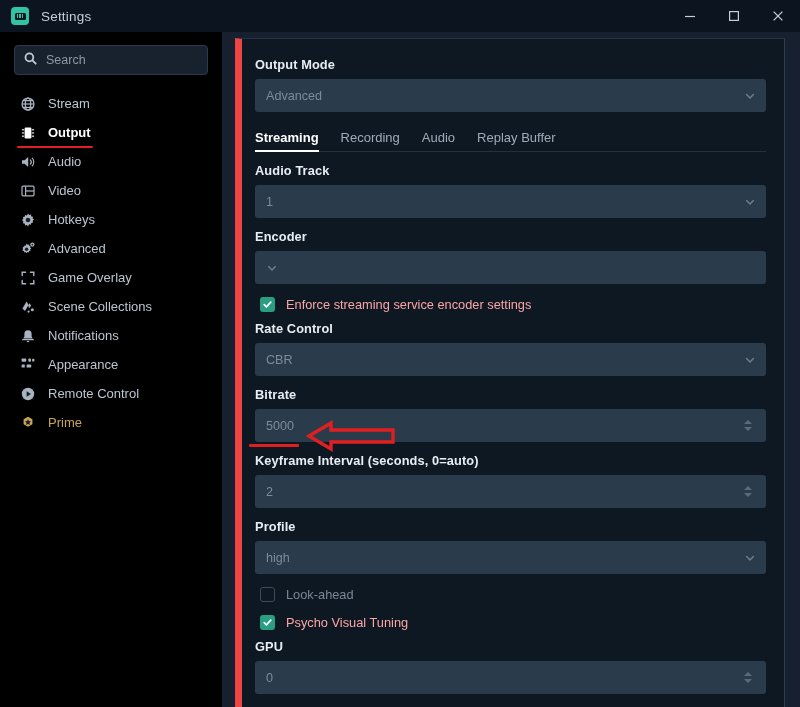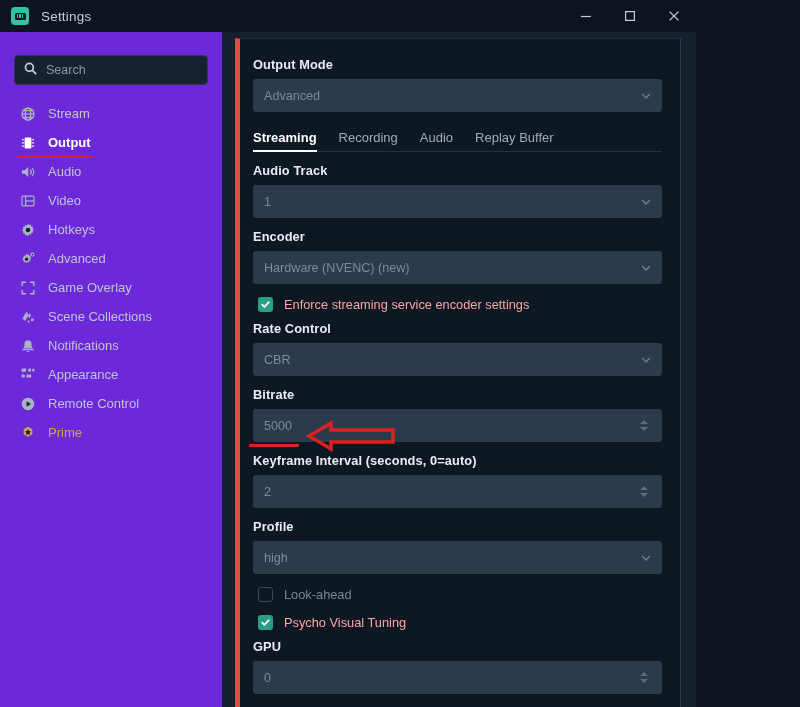--- a/index.html
+++ b/index.html
@@ -7,21 +7,21 @@
   html, body {
     width: 800px;
     height: 707px;
     overflow: hidden;
     background: #0d1520;
     font-family: "Liberation Sans", sans-serif;
   }
 
   #app {
     position: relative;
-    width: 696px;
+    width: 800px;
     height: 707px;
     background: #16202e;
     display: flex;
     flex-direction: column;
   }
 
   
   .titlebar {
     height: 32px;
     flex: 0 0 32px;
@@ -81,22 +81,22 @@
     flex: 1 1 auto;
     display: flex;
     min-height: 0;
     background: #16202e;
   }
 
   
   .sidebar {
     width: 222px;
     flex: 0 0 222px;
-    background: #6d28d9;
-    padding-top: 18px;
+    background: #000000;
+    padding-top: 8px;
   }
   .searchwrap {
     margin: 5px 14px 14px 14px;
     height: 30px;
     border: 1px solid #2b3a4d;
     border-radius: 4px;
     background: #18222f;
     display: flex;
     align-items: center;
     padding: 0 9px;
@@ -153,21 +153,21 @@
     flex: 1 1 auto;
     min-width: 0;
     background: #16202e;
     padding: 6px 15px 0 13px;
     display: flex;
   }
   .main {
     flex: 1 1 auto;
     background: #0e1822;
     border-top: 1px solid #223145;
-    border-left: 5px solid #ef4444;
+    border-left: 7px solid #ef4444;
     border-right: 1px solid #2c3d52;
     padding: 18px 18px 0 13px;
     overflow: hidden;
     position: relative;
   }
 
   .flabel {
     color: #e8edf3;
     font-size: 12.8px;
     font-weight: bold;
@@ -489,21 +489,20 @@
           <span class="val">1</span>
           <span class="chev">
             <svg width="12" height="12" viewBox="0 0 12 12" fill="none" stroke="currentColor" stroke-width="1.4" stroke-linecap="round">
                 <path d="M2.6 4.5 L6 8 L9.4 4.5"></path>
               </svg>
           </span>
         </div>
 
         <div class="flabel mt">Encoder</div>
         <div class="selectbox">
-          <span class="val">Hardware (NVENC) (new)</span>
           <span class="chev">
             <svg width="12" height="12" viewBox="0 0 12 12" fill="none" stroke="currentColor" stroke-width="1.4" stroke-linecap="round">
                 <path d="M2.6 4.5 L6 8 L9.4 4.5"></path>
               </svg>
           </span>
         </div>
 
         <div class="checkrow">
           <span class="cbox on">
             <svg width="11" height="11" viewBox="0 0 11 11" fill="none" stroke="#ffffff" stroke-width="1.7" stroke-linecap="round" stroke-linejoin="round">

